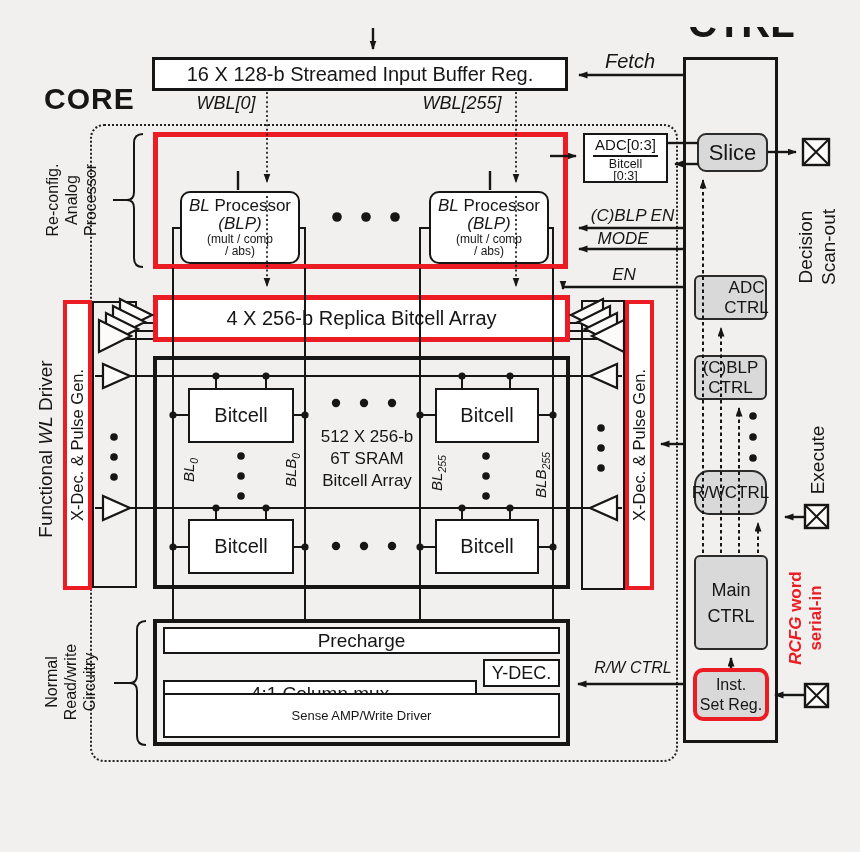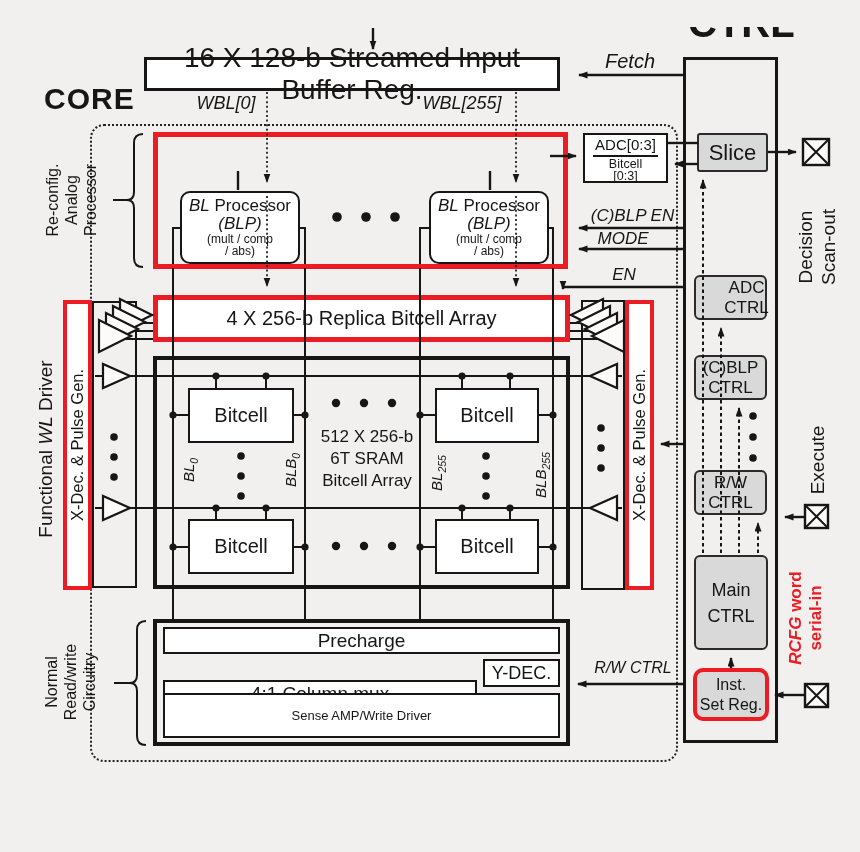--- a/index.html
+++ b/index.html
@@ -37,21 +37,21 @@
   <div class="abs" style="z-index:1;left:0;top:0;width:860px;height:852px;">
 
     <div class="lbl" style="left:688px;top:1px;width:86px;text-align:center;font-size:40px;font-weight:600;">CTRL</div>
 
     <div class="lbl" style="left:44px;top:82px;width:100px;font-size:30px;font-weight:600;letter-spacing:1px;">CORE</div>
 
     <div class="abs" style="left:90px;top:124px;width:588px;height:638px;border:2px dotted #222;border-radius:14px;"></div>
 
     <div class="abs" style="left:683px;top:57px;width:95px;height:686px;border:3.5px solid #161616;"></div>
 
-    <div class="box" style="left:144px;top:57px;width:416px;height:34px;border-width:3.5px;font-size:28px;">
+    <div class="box" style="left:152px;top:57px;width:416px;height:34px;border-width:3.5px;font-size:20px;">
       <span>16 X 128-b Streamed Input Buffer Reg.</span>
     </div>
 
     <div class="lbl it" style="left:190px;top:93px;width:72px;text-align:center;font-size:18px;">WBL[0]</div>
     <div class="lbl it" style="left:412px;top:93px;width:100px;text-align:center;font-size:18px;">WBL[255]</div>
     <div class="lbl it" style="left:595px;top:50px;width:70px;text-align:center;font-size:20px;">Fetch</div>
 
     <div class="abs" style="left:153px;top:132px;width:415px;height:137px;border:5px solid #ec1c24;"></div>
 
     <div class="rot" style="left:71px;top:200px;font-size:16px;line-height:19px;">
@@ -75,21 +75,21 @@
     </div>
 
     <div class="box" style="left:583px;top:133px;width:85px;height:50px;flex-direction:column;padding:8px;">
       <div style="font-size:15px;height:20px;line-height:20px;width:100%;border-bottom:2px solid #161616;">ADC[0:3]</div>
       <div style="font-size:12.5px;line-height:12px;padding-top:1px;">
         <div>Bitcell</div>
         <div>[0:3]</div>
       </div>
     </div>
 
-    <div class="box gray" style="left:697px;top:133px;width:71px;height:39px;border-radius:3px;font-size:22px;">
+    <div class="box gray" style="left:697px;top:133px;width:71px;height:39px;border-radius:9px;font-size:22px;">
       <span>Slice</span>
     </div>
 
     <div class="lbl it" style="left:580px;top:206px;width:105px;text-align:center;font-size:17px;">(C)BLP EN</div>
     <div class="lbl it" style="left:588px;top:229px;width:70px;text-align:center;font-size:17px;">MODE</div>
     <div class="lbl it" style="left:600px;top:265px;width:48px;text-align:center;font-size:17px;">EN</div>
 
     <div class="box" style="left:153px;top:295px;width:417px;height:47px;border:5px solid #ec1c24;font-size:20px;">
       <span>4 X 256-b Replica Bitcell Array</span>
     </div>
@@ -157,21 +157,21 @@
     <div class="lbl it" style="left:583px;top:659px;width:100px;text-align:center;font-size:16px;">R/W CTRL</div>
 
     <div class="box gray" style="left:694px;top:275px;width:73px;height:45px;flex-direction:column;font-size:17px;line-height:20px;padding-left:32px;">
       <div>ADC</div>
         <div>CTRL</div>
       </div>
     <div class="box gray" style="left:694px;top:355px;width:73px;height:45px;flex-direction:column;font-size:17px;line-height:20px;">
       <div>(C)BLP</div>
         <div>CTRL</div>
       </div>
-    <div class="box gray" style="left:694px;top:470px;width:73px;height:45px;flex-direction:column;font-size:17px;line-height:20px;">
+    <div class="box gray" style="left:694px;top:470px;width:73px;height:45px;flex-direction:row;font-size:17px;line-height:20px;border-radius:15px;">
       <div>R/W</div>
         <div>CTRL</div>
       </div>
     <div class="box gray" style="left:694px;top:555px;width:74px;height:95px;flex-direction:column;font-size:18px;line-height:26px;">
       <div>Main</div>
         <div>CTRL</div>
       </div>
     <div class="box gray" style="left:693px;top:668px;width:76px;height:53px;border:4.5px solid #ec1c24;border-radius:10px;flex-direction:column;font-size:16px;line-height:20px;">
       <div>Inst.</div>
         <div>Set Reg.</div>

